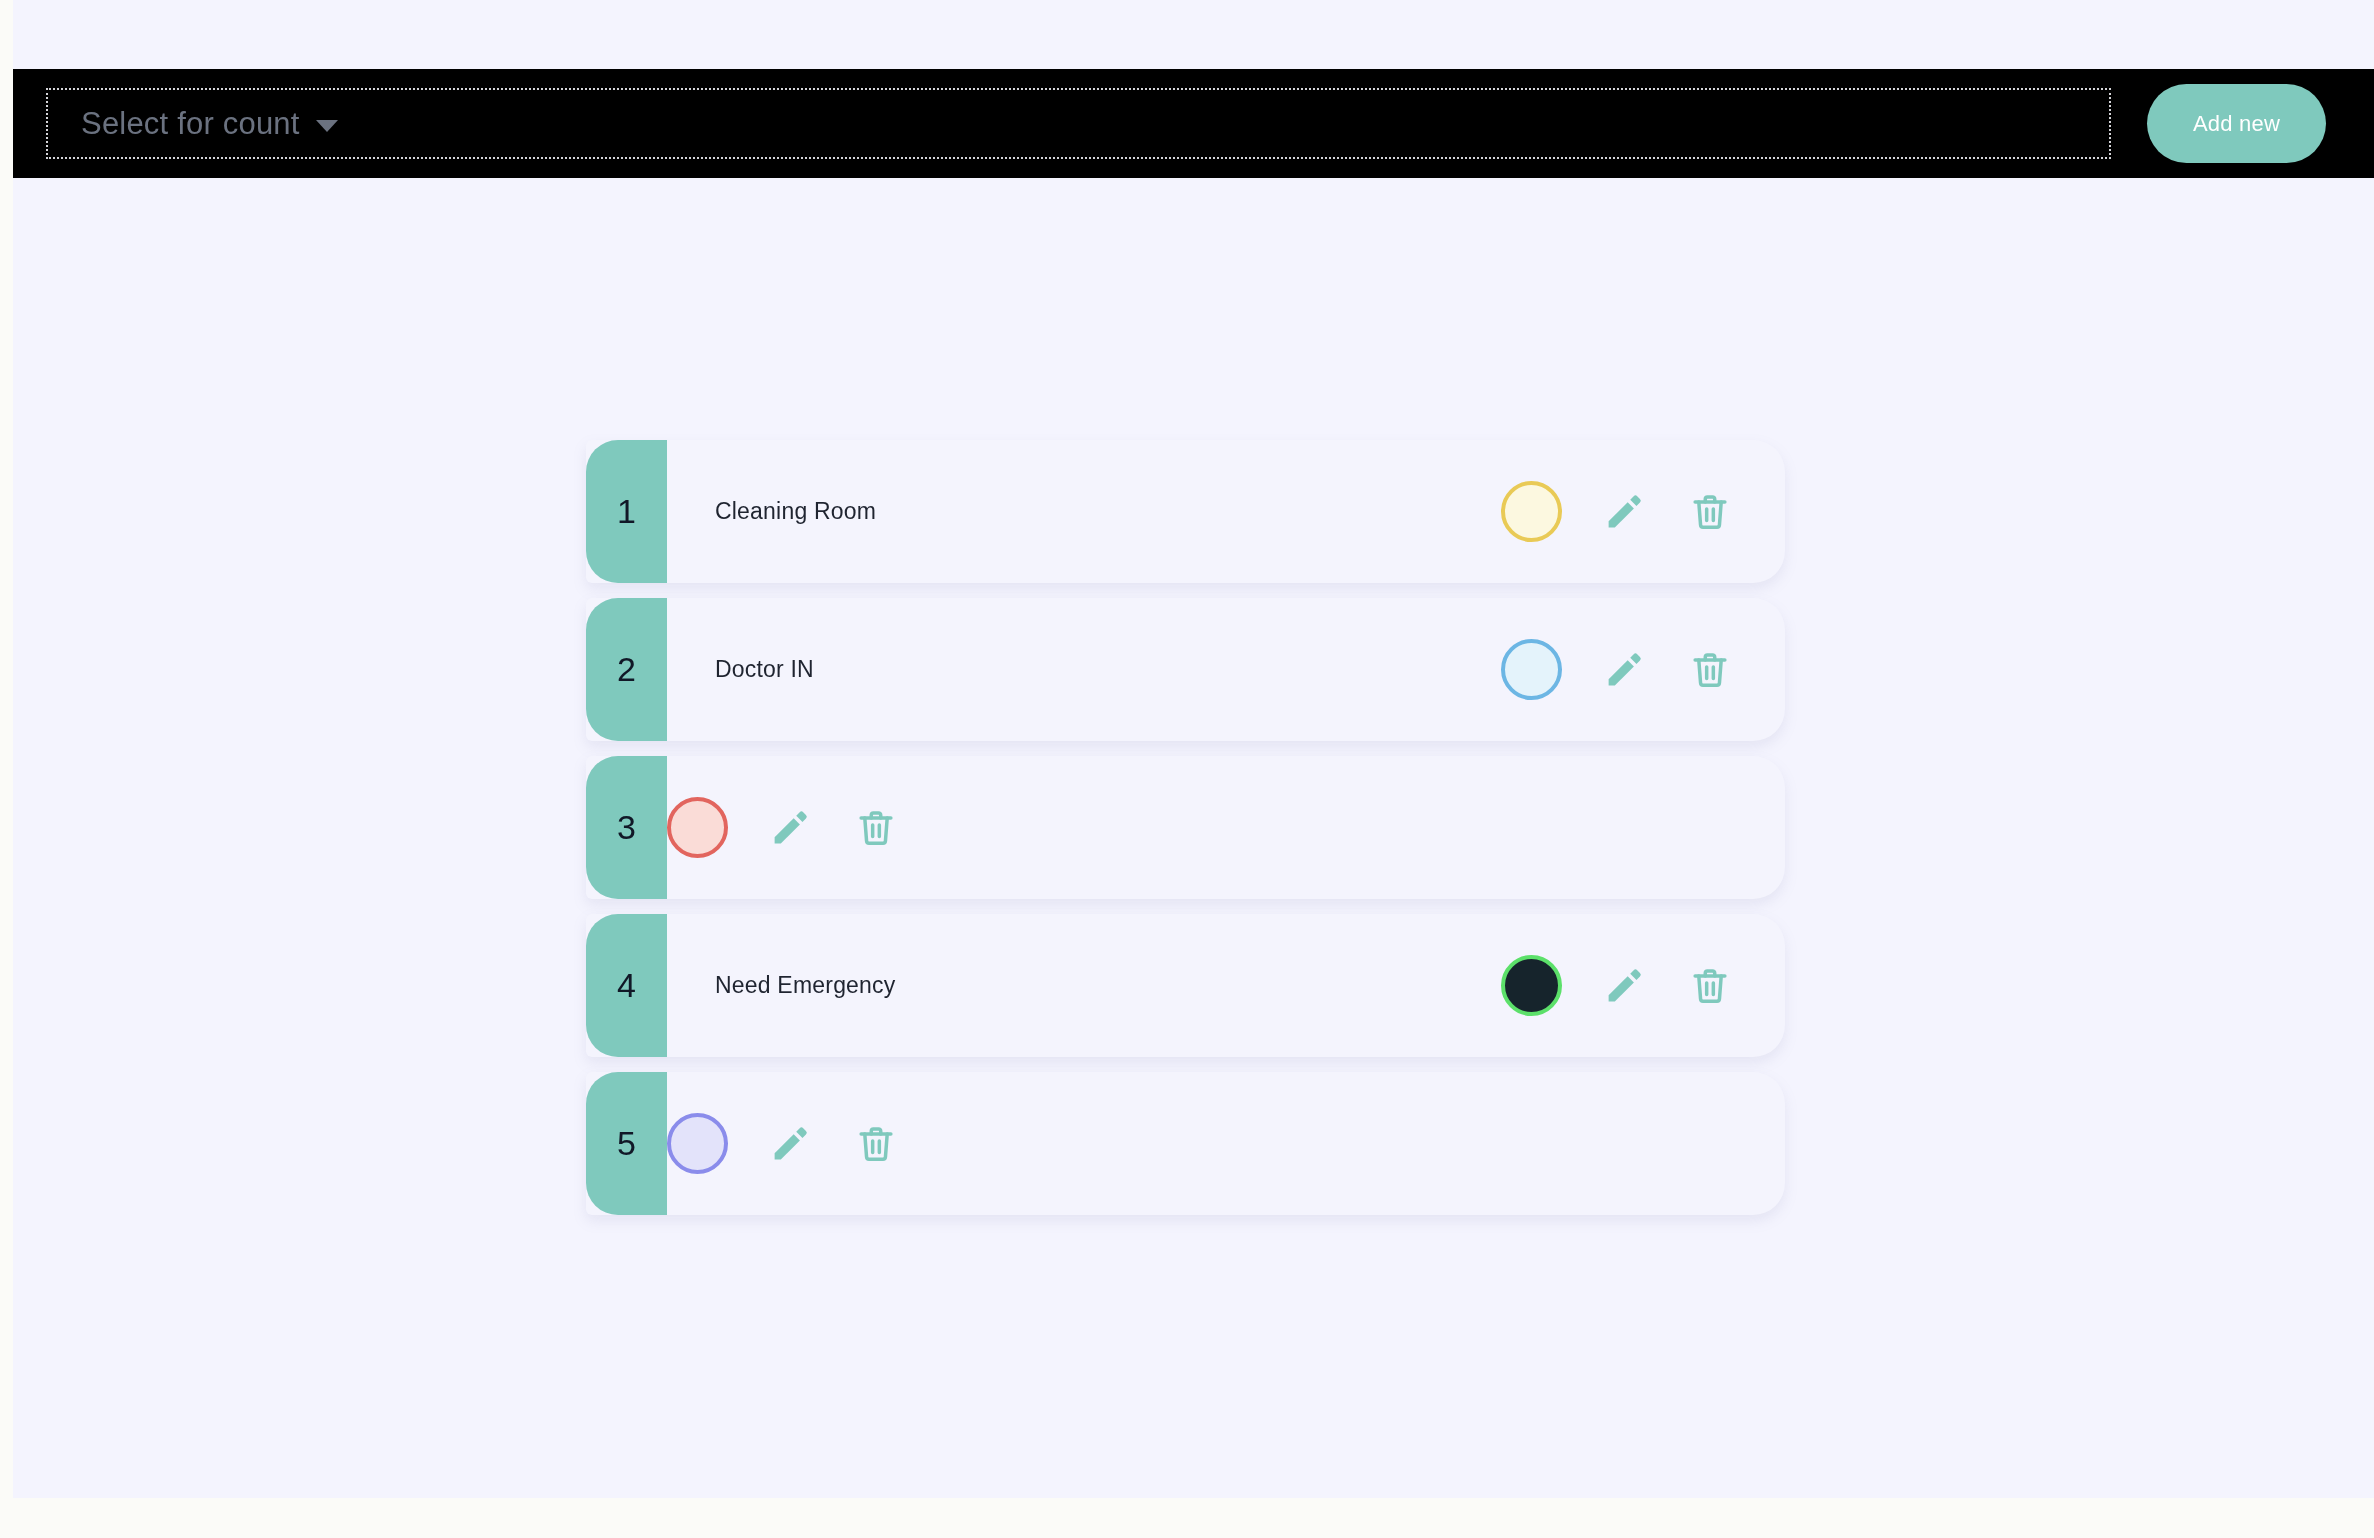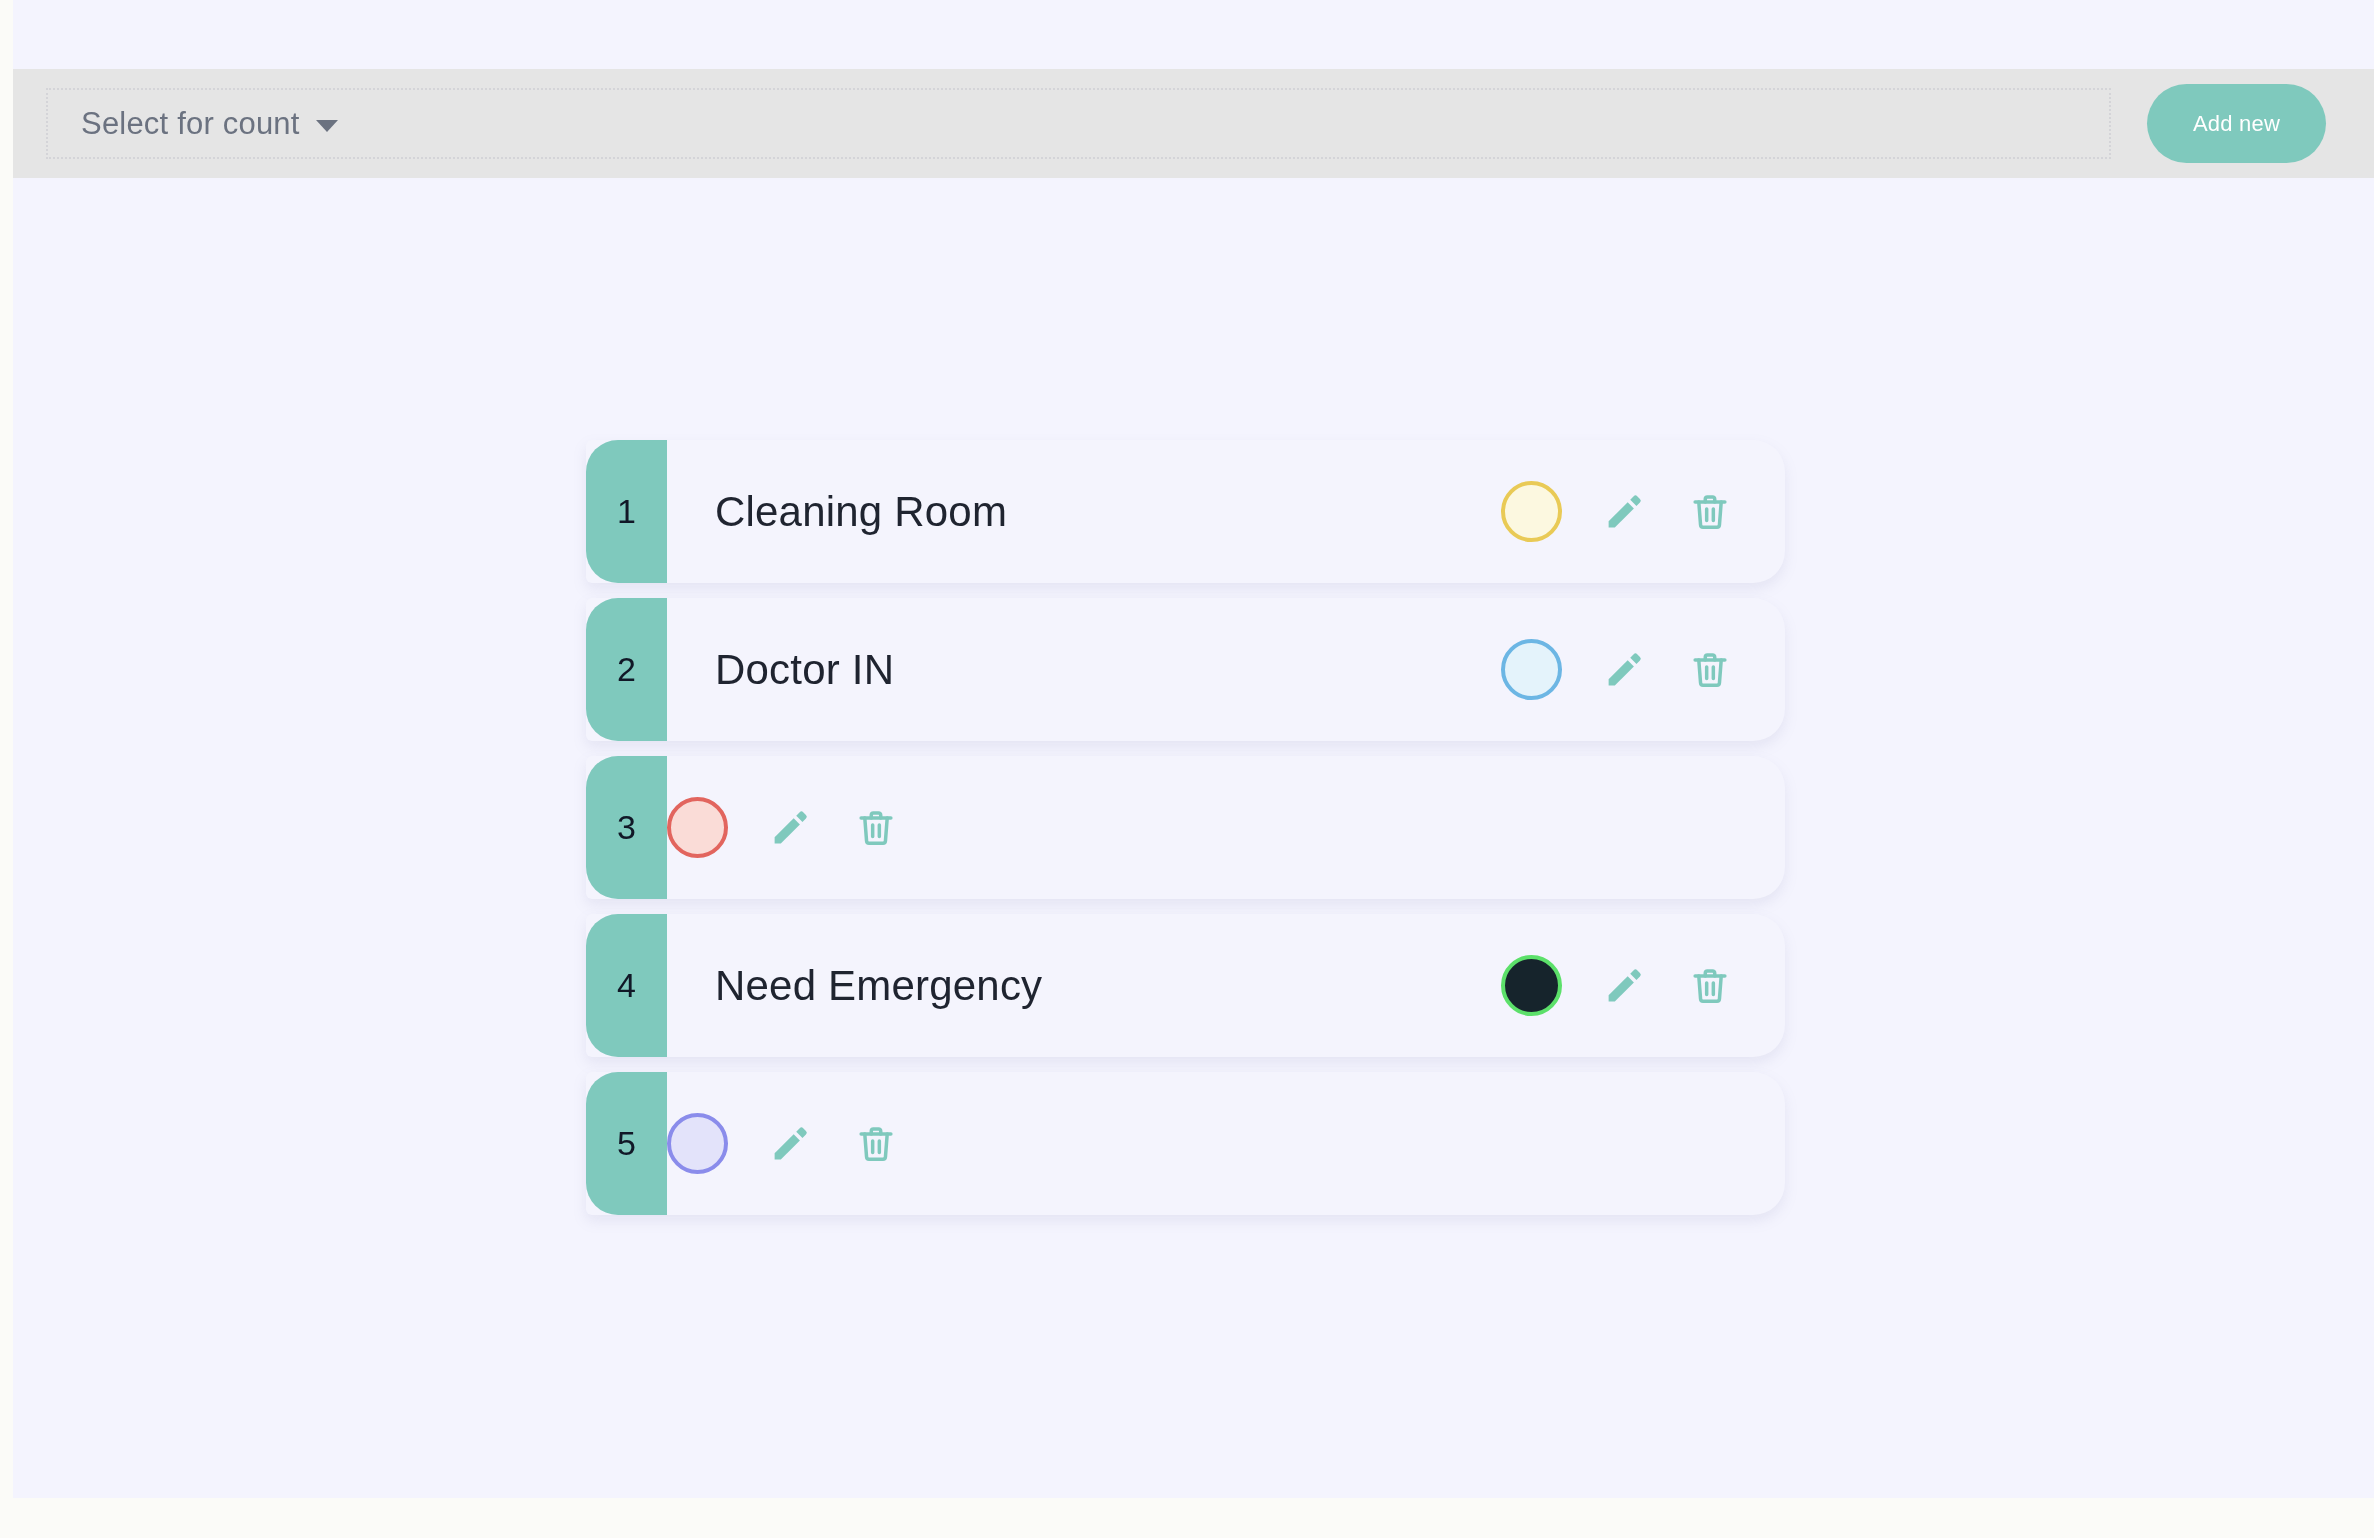--- a/index.html
+++ b/index.html
@@ -28,21 +28,21 @@
     height: 1498px;
     background: #f4f4fe;
   }
   
   .header-strip {
     position: absolute;
     left: 13px;
     top: 69px;
     width: 2361px;
     height: 109px;
-    background: #e5e5e5;
+    background: #000000;
     display: flex;
     align-items: center;
     box-sizing: border-box;
     padding: 0 48px 0 33px;
   }
   .select-count {
     flex: 1 1 auto;
     height: 71px;
     border: 2px dotted #d4d4d8;
     box-sizing: border-box;
@@ -123,21 +123,21 @@
     font-size: 34px;
     font-weight: 400;
   }
   .row-name {
     position: relative;
     z-index: 2;
     flex: 1 1 auto;
     display: flex;
     align-items: center;
     padding-left: 48px;
-    font-size: 42px;
+    font-size: 23px;
     color: #1f2430;
     font-weight: 400;
     letter-spacing: 0.2px;
   }
   .row-actions {
     position: relative;
     z-index: 2;
     flex: 0 0 auto;
     display: flex;
     align-items: center;

